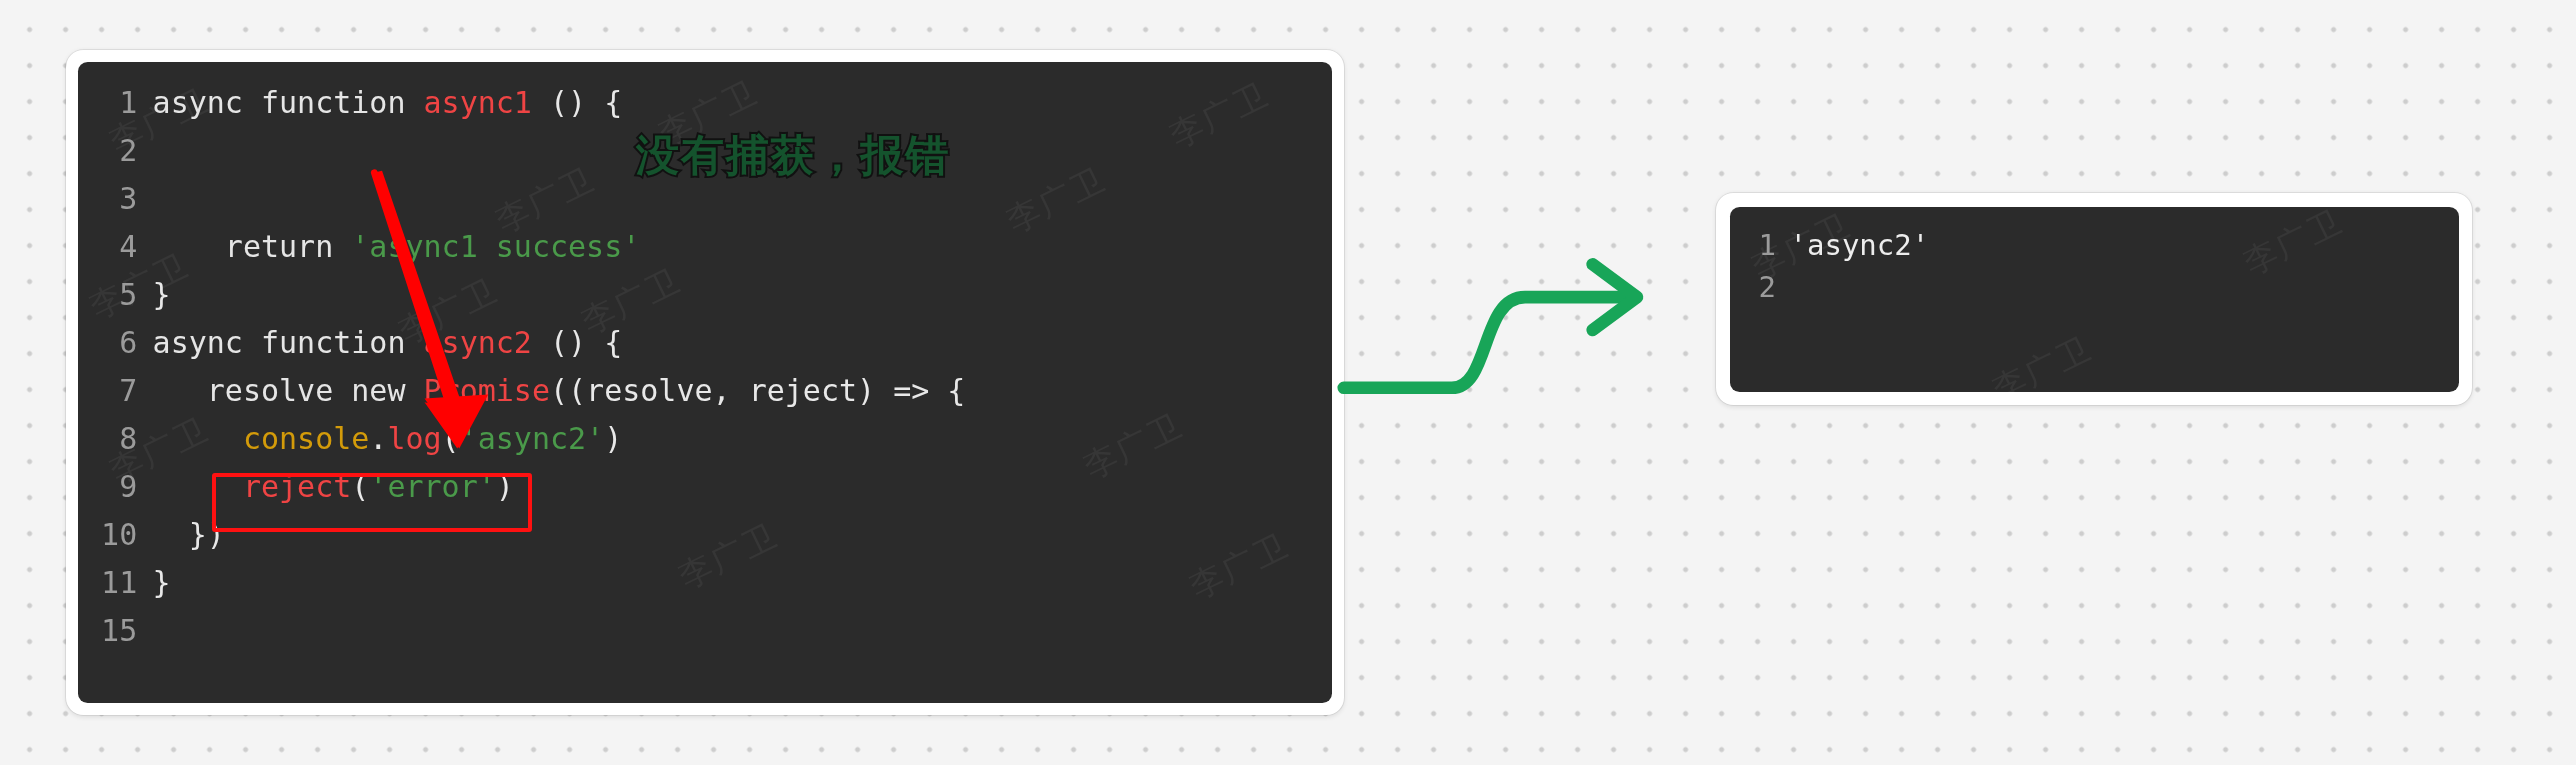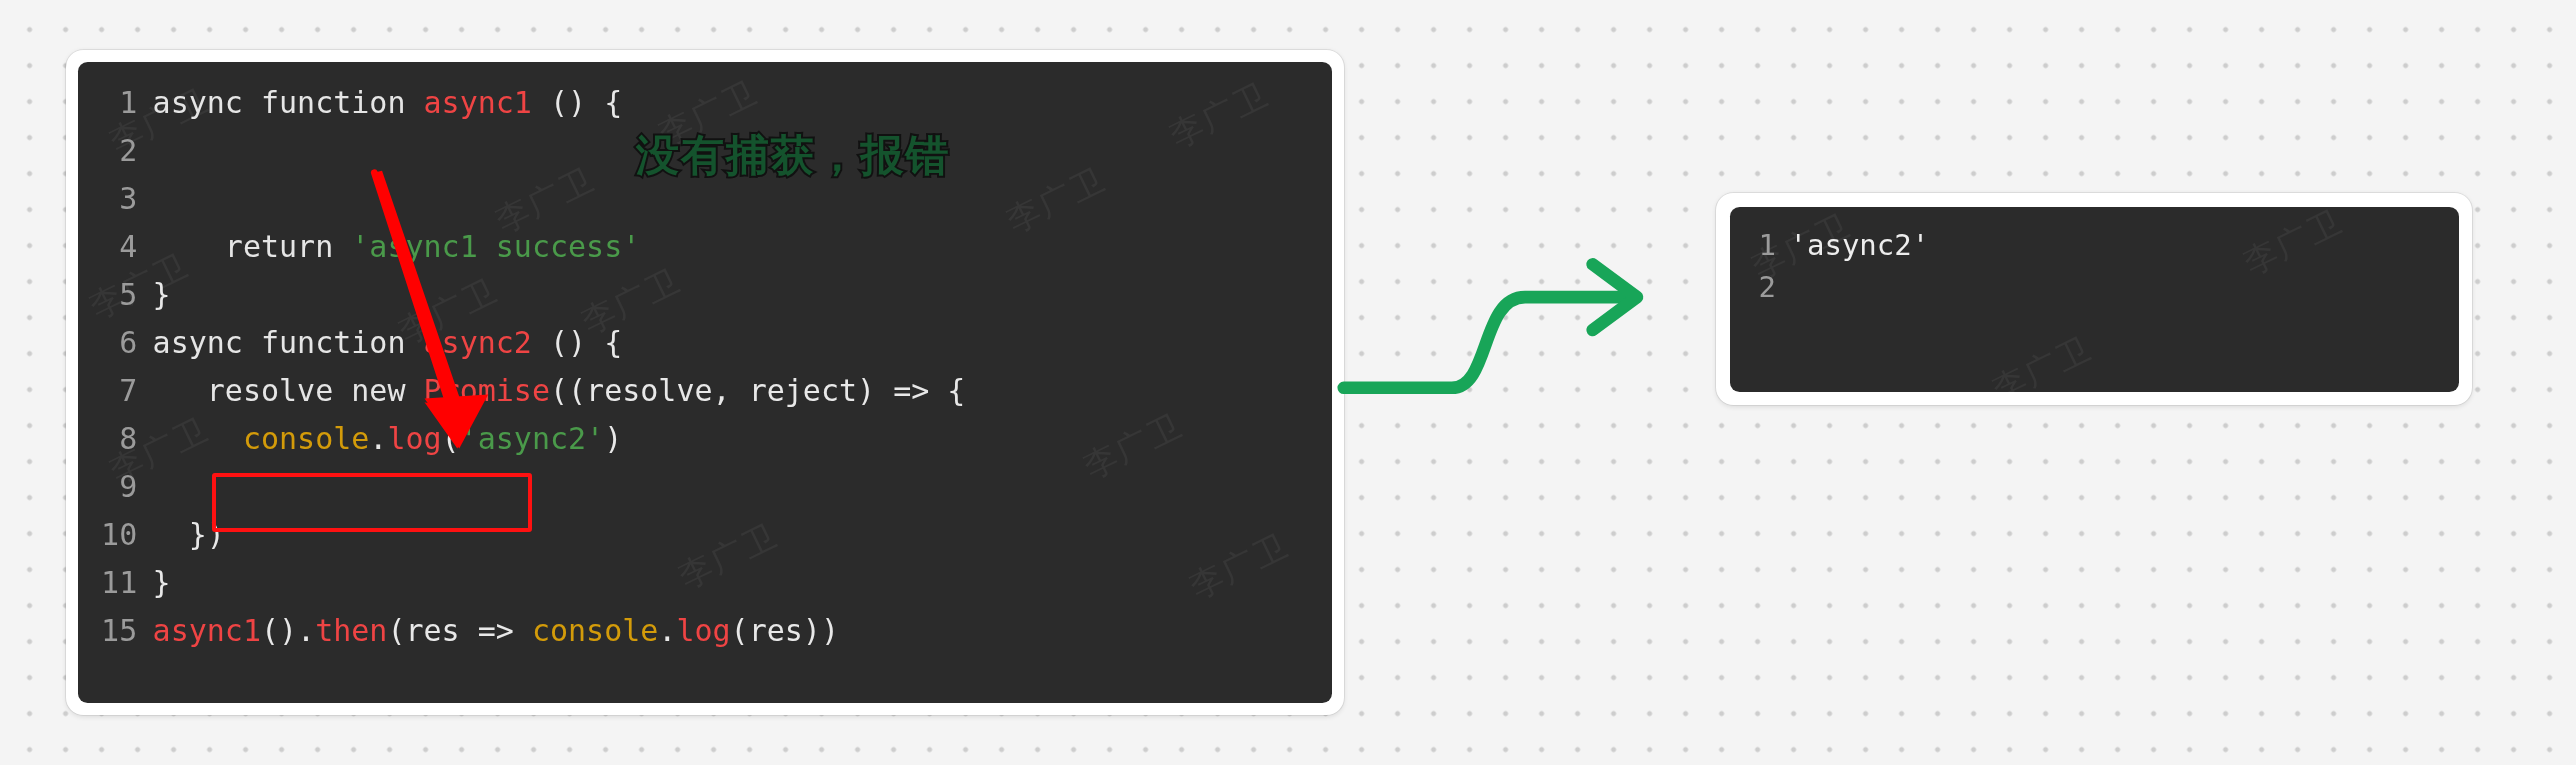--- a/index.html
+++ b/index.html
@@ -164,35 +164,35 @@
         <span class="ctext"><span class="pl">   </span><span class="kw">resolve new </span><span class="fn">Promise</span><span class="pl">((resolve, reject) =&gt; {</span></span>
       </div>
 
       <div class="cline">
         <span class="lnum">8</span>
         <span class="ctext"><span class="pl">     </span><span class="obj">console</span><span class="pl">.</span><span class="fn">log</span><span class="pl">(</span><span class="str">'async2'</span><span class="pl">)</span></span>
       </div>
 
       <div class="cline">
         <span class="lnum">9</span>
+        <span class="ctext"><span class="pl">     </span><span class="fn">reject</span><span class="pl">(</span><span class="str">'error'</span><span class="pl">)</span></span>
       </div>
 
       <div class="cline">
         <span class="lnum">10</span>
         <span class="ctext"><span class="pl">  })</span></span>
       </div>
 
       <div class="cline">
         <span class="lnum">11</span>
         <span class="ctext"><span class="pl">}</span></span>
       </div>
 
       <div class="cline">
         <span class="lnum">15</span>
-        <span class="ctext"><span class="fn">async1</span><span class="pl">().</span><span class="fn">then</span><span class="pl">(res =&gt; </span><span class="obj">console</span><span class="pl">.</span><span class="fn">log</span><span class="pl">(res))</span></span>
       </div>
 
     </div>
   </div>
 </div>
 
 <div class="card" id="console-card">
   <div class="panel">
 
     <div class="wm">

